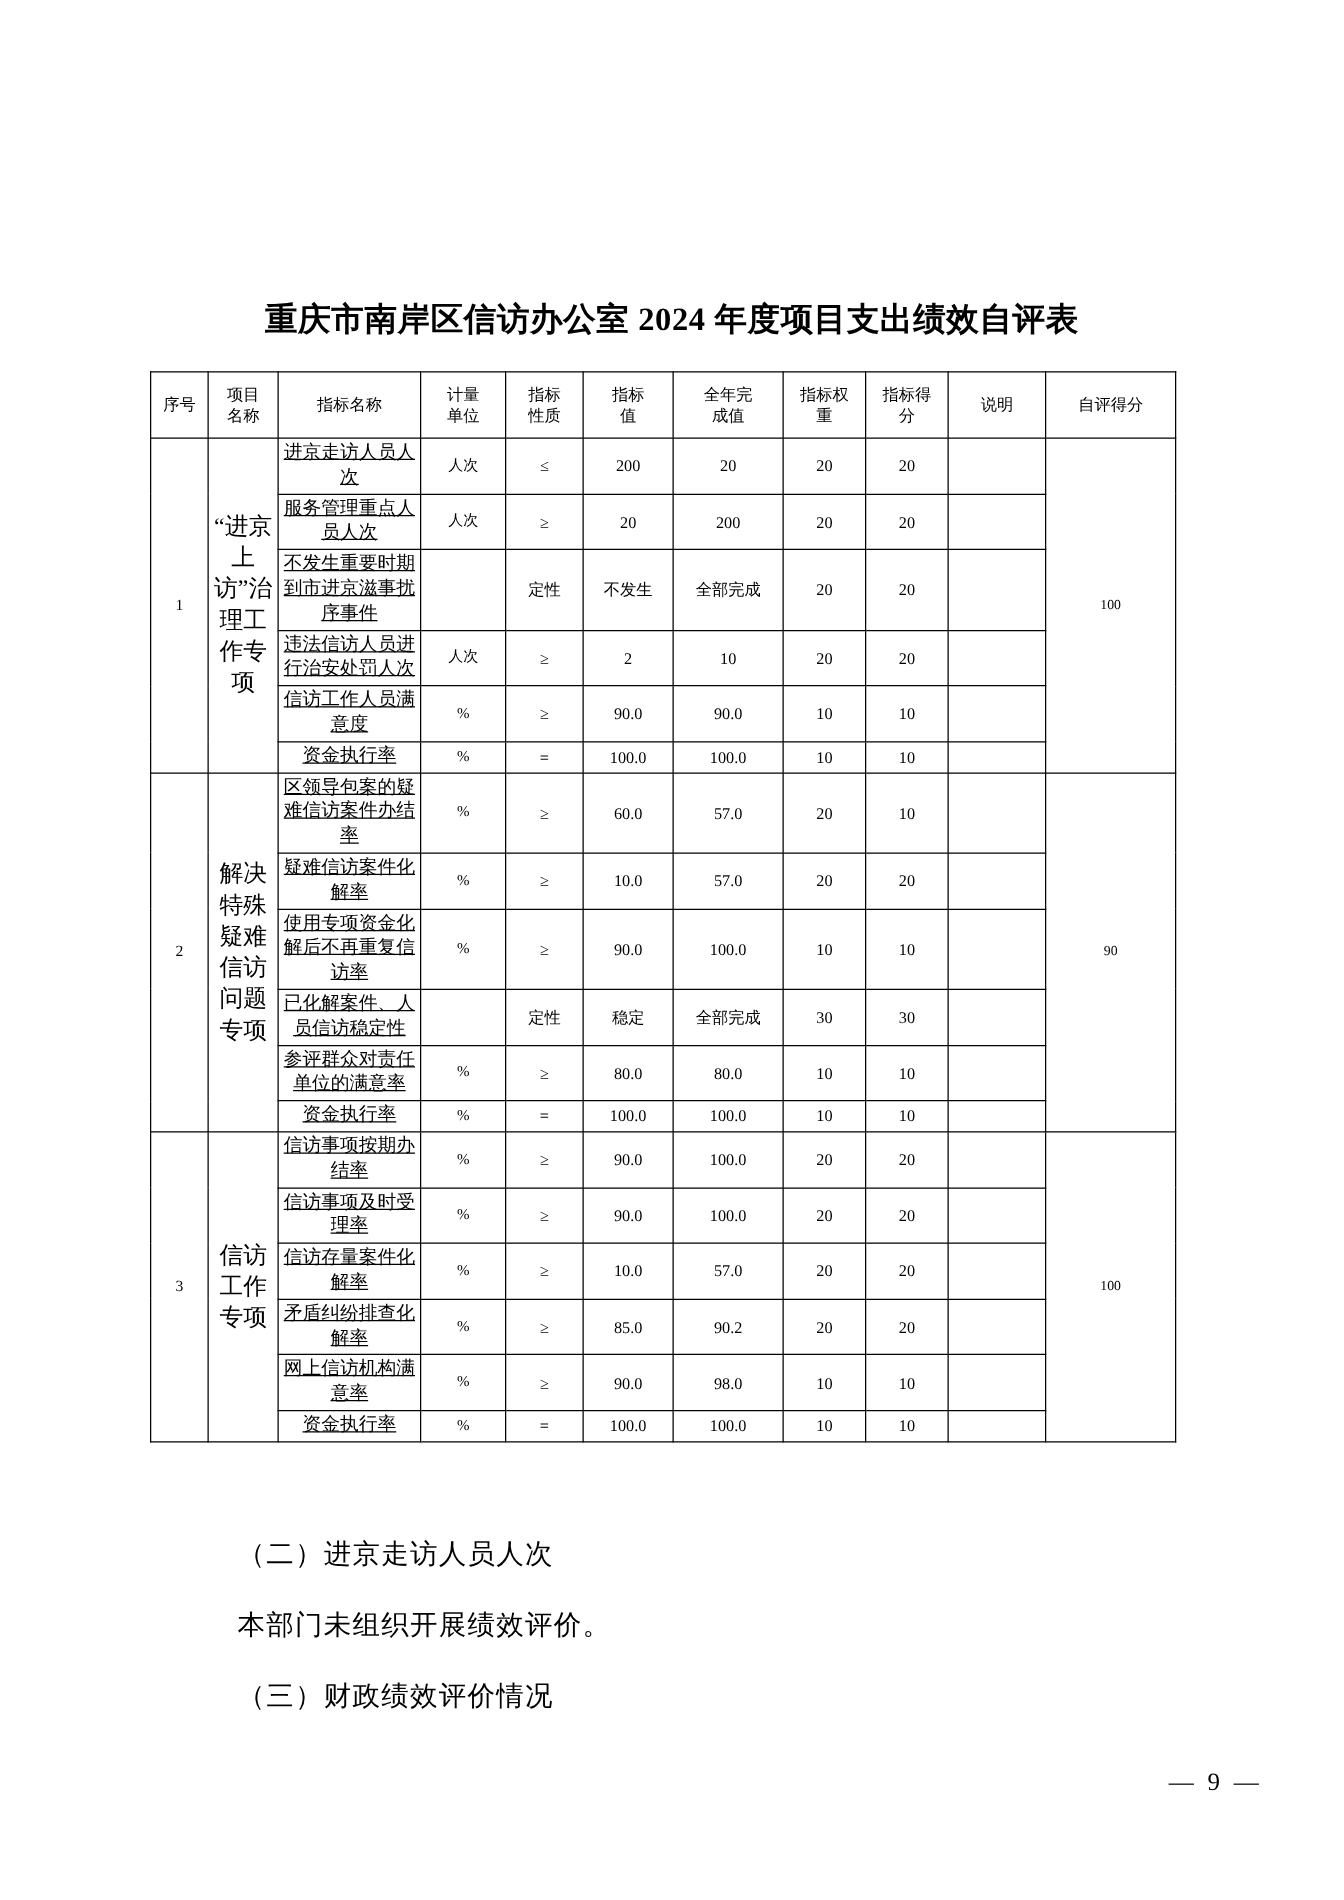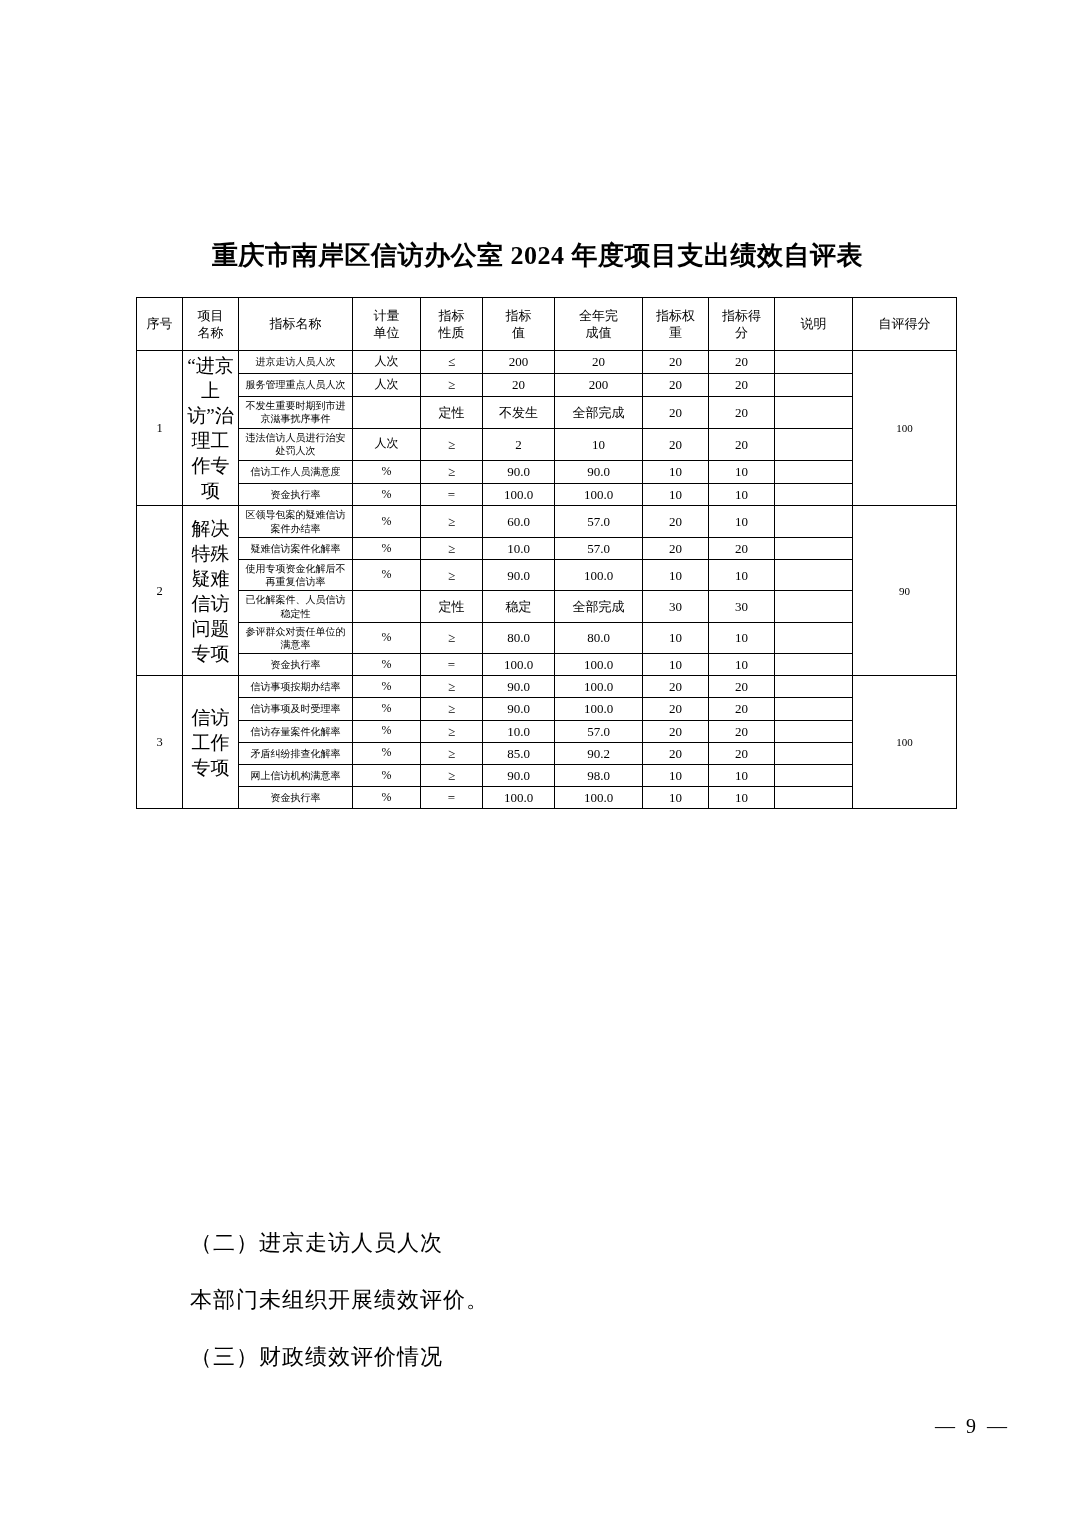--- a/index.html
+++ b/index.html
@@ -27,21 +27,21 @@
     top: 238px;
     width: 1075px;
     text-align: center;
     font-size: 26px;
     font-weight: bold;
     letter-spacing: 0.5px;
     font-family: "Liberation Serif", "DejaVu Serif", serif;
   }
   table.perf {
     position: absolute;
-    left: 136px;
+    left: 120px;
     top: 297px;
     width: 820px;
     border-collapse: collapse;
     table-layout: fixed;
     font-size: 12.5px;
   }
   table.perf td, table.perf th {
     border: 1px solid #000000;
     text-align: center;
     vertical-align: middle;
@@ -66,23 +66,24 @@
   .c-note     { width: 78px; }
   .c-self     { width: 104px; }
 
   td.vert-label {
     font-size: 19px;
     line-height: 1.45;
     padding: 0 10px;
     word-break: break-all;
   }
   td.ind-name {
-    font-size: 10px;
+    font-size: 15px;
     line-height: 1.4;
     padding: 4px 6px;
+    text-decoration: underline;
   }
   td.num { font-size: 13px; }
   td.sym { font-size: 13px; }
   td.pct { font-size: 12px; margin-left: 20px; }
   td.selfscore { font-size: 11px; }
 
   .para {
     position: absolute;
     left: 190px;
     font-size: 22px;

